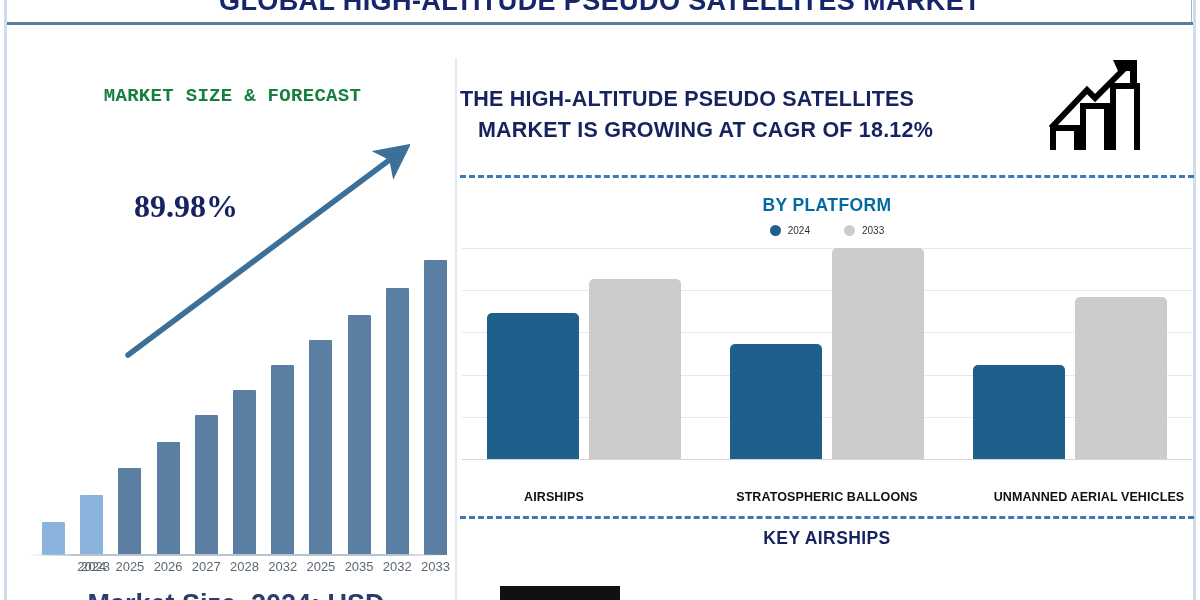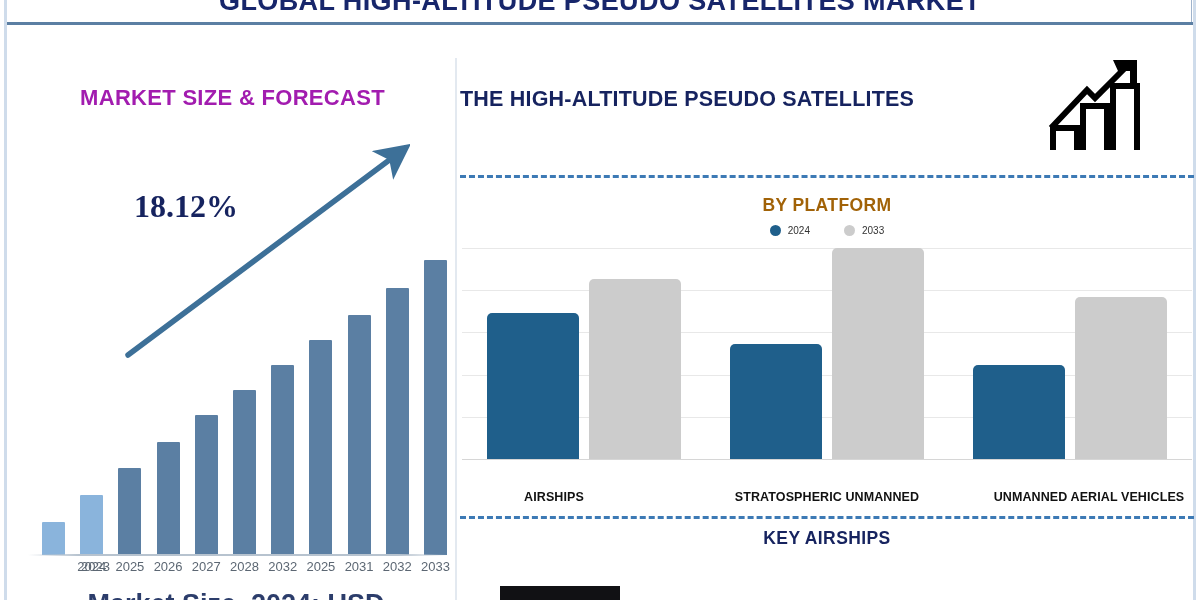--- a/index.html
+++ b/index.html
@@ -28,21 +28,21 @@
     position:absolute;left:0;top:-14px;width:1200px;text-align:center;
     font-size:27px;font-weight:bold;letter-spacing:.4px;
     color:#17266b;white-space:nowrap;
     font-family:"Liberation Sans", sans-serif;
   }
 
   
   .left-panel{position:absolute;left:10px;top:60px;width:445px;height:540px;}
   .left-head{
     position:absolute;left:0;top:25px;width:445px;text-align:center;
-    font-size:22px;font-weight:bold;color:#a21caf;letter-spacing:.3px;
+    font-size:19px;font-weight:bold;color:#15803d;letter-spacing:.3px;font-family:Liberation Mono, monospace;
   }
   .cagr-big{
     position:absolute;left:86px;top:128px;width:180px;text-align:center;
     font-size:32px;font-weight:bold;color:#16235f;
     font-family:"Liberation Serif", serif;
   }
   .arrow-svg{position:absolute;left:100px;top:80px;}
 
   .lbars{position:absolute;left:14px;top:135px;width:430px;height:360px;}
   .lbar{position:absolute;bottom:0;width:23px;border-radius:1px 1px 0 0;}
@@ -77,21 +77,21 @@
 
   .dashed{
     position:absolute;left:2px;width:734px;height:0;
     border-top:3px dashed #3d7ab5;
   }
   .dashed.d1{top:117px;}
   .dashed.d2{top:458px;}
 
   .by-platform{
     position:absolute;left:0;top:137px;width:738px;text-align:center;
-    font-size:17.5px;font-weight:bold;color:#a16207;letter-spacing:.4px;
+    font-size:17.5px;font-weight:bold;color:#0369a1;letter-spacing:.4px;
   }
   .legend{
     position:absolute;left:0;top:167px;width:738px;
     display:flex;justify-content:center;align-items:center;gap:34px;
   }
   .lg-item{display:flex;align-items:center;gap:7px;}
   .lg-dot{width:11px;height:11px;border-radius:50%;display:block;}
   .lg-txt{font-size:10px;color:#333;font-family:"Liberation Sans", sans-serif;}
 
   .plot{position:absolute;left:4px;top:190px;width:730px;height:212px;}
@@ -135,21 +135,21 @@
 
     <svg class="arrow-svg" width="300" height="230" viewBox="0 0 300 230">
       <defs>
         <marker id="ah" markerWidth="7" markerHeight="7" refX="2.2" refY="3.2" orient="auto">
           <path d="M0,0 L6.5,3.2 L0,6.5 L1.6,3.2 Z" fill="#3d7098"></path>
         </marker>
       </defs>
       <line x1="18" y1="215" x2="282" y2="18" stroke="#3d7098" stroke-width="5.5" stroke-linecap="round" marker-end="url(#ah)"></line>
     </svg>
 
-    <div class="cagr-big">18.12%</div>
+    <div class="cagr-big">89.98%</div>
 
     <div class="lbars">
         <div class="lbar" style="left: 18px; height: 33px; background: rgb(138, 180, 220);"></div>
         <div class="lbar" style="left: 56.2px; height: 60px; background: rgb(138, 180, 220);"></div>
         <div class="lbar" style="left: 94.4px; height: 87px; background: rgb(91, 127, 163);"></div>
         <div class="lbar" style="left: 132.6px; height: 113px; background: rgb(91, 127, 163);"></div>
         <div class="lbar" style="left: 170.8px; height: 140px; background: rgb(91, 127, 163);"></div>
         <div class="lbar" style="left: 209px; height: 165px; background: rgb(91, 127, 163);"></div>
         <div class="lbar" style="left: 247.2px; height: 190px; background: rgb(91, 127, 163);"></div>
         <div class="lbar" style="left: 285.4px; height: 215px; background: rgb(91, 127, 163);"></div>
@@ -160,37 +160,38 @@
     <div class="lbaseline"></div>
     <div class="lyears">
         <div class="lyear" style="left: 9.5px; margin-left: 42px;">2023</div>
         <div class="lyear" style="left: 47.7px;">2024</div>
         <div class="lyear" style="left: 85.9px;">2025</div>
         <div class="lyear" style="left: 124.1px;">2026</div>
         <div class="lyear" style="left: 162.3px;">2027</div>
         <div class="lyear" style="left: 200.5px;">2028</div>
         <div class="lyear" style="left: 238.7px;">2032</div>
         <div class="lyear" style="left: 276.9px;">2025</div>
-        <div class="lyear" style="left: 315.1px;">2031</div>
+        <div class="lyear" style="left: 315.1px;">2035</div>
         <div class="lyear" style="left: 353.3px;">2032</div>
         <div class="lyear" style="left: 391.5px;">2033</div>
       </div>
 
     <div class="mk-size">
       <span>Market Size, 2024: USD</span><br>
       
     </div>
   </div>
 
   <div class="vdiv"></div>
 
   <div class="right-panel">
 
     <div class="rhead">
       <span>THE HIGH-ALTITUDE PSEUDO SATELLITES</span>
+      <span class="l2">MARKET IS GROWING AT CAGR OF 18.12%</span>
     </div>
 
     <svg class="growth-icon" width="104" height="104" viewBox="0 0 104 104">
       <g fill="none" stroke="#000" stroke-width="6">
         <path d="M10,98 L10,76 L34,76 L34,98"></path>
         <path d="M40,98 L40,54 L64,54 L64,98"></path>
         <path d="M70,98 L70,34 L94,34 L94,98"></path>
         <path d="M8,76 L44,38 L52,46 L86,12"></path>
       </g>
       <path d="M70,8 L94,8 L94,32 L87,32 L87,19 L75,19 Z" fill="#000"></path>
@@ -221,21 +222,21 @@
         <div class="gbar" style="left: 24.6667px; width: 92px; height: 146px; background: rgb(31, 95, 139);"></div>
         <div class="gbar" style="left: 126.667px; width: 92px; height: 180px; background: rgb(204, 204, 204);"></div>
         <div class="gbar" style="left: 268px; width: 92px; height: 115px; background: rgb(31, 95, 139);"></div>
         <div class="gbar" style="left: 370px; width: 92px; height: 211px; background: rgb(204, 204, 204);"></div>
         <div class="gbar" style="left: 511.333px; width: 92px; height: 94px; background: rgb(31, 95, 139);"></div>
         <div class="gbar" style="left: 613.333px; width: 92px; height: 162px; background: rgb(204, 204, 204);"></div>
       </div>
 
     <div class="cats">
         <div class="cat" style="left: 96px; transform: translateX(-50%);">AIRSHIPS</div>
-        <div class="cat" style="left: 369px; transform: translateX(-50%);">STRATOSPHERIC UNMANNED</div>
+        <div class="cat" style="left: 369px; transform: translateX(-50%);">STRATOSPHERIC BALLOONS</div>
         <div class="cat" style="left: 631px; transform: translateX(-50%);">UNMANNED AERIAL VEHICLES</div>
       </div>
 
     <div class="dashed d2"></div>
 
     <div class="key-players">KEY AIRSHIPS</div>
 
     <div class="logos">
 
       <div class="logo-av">

